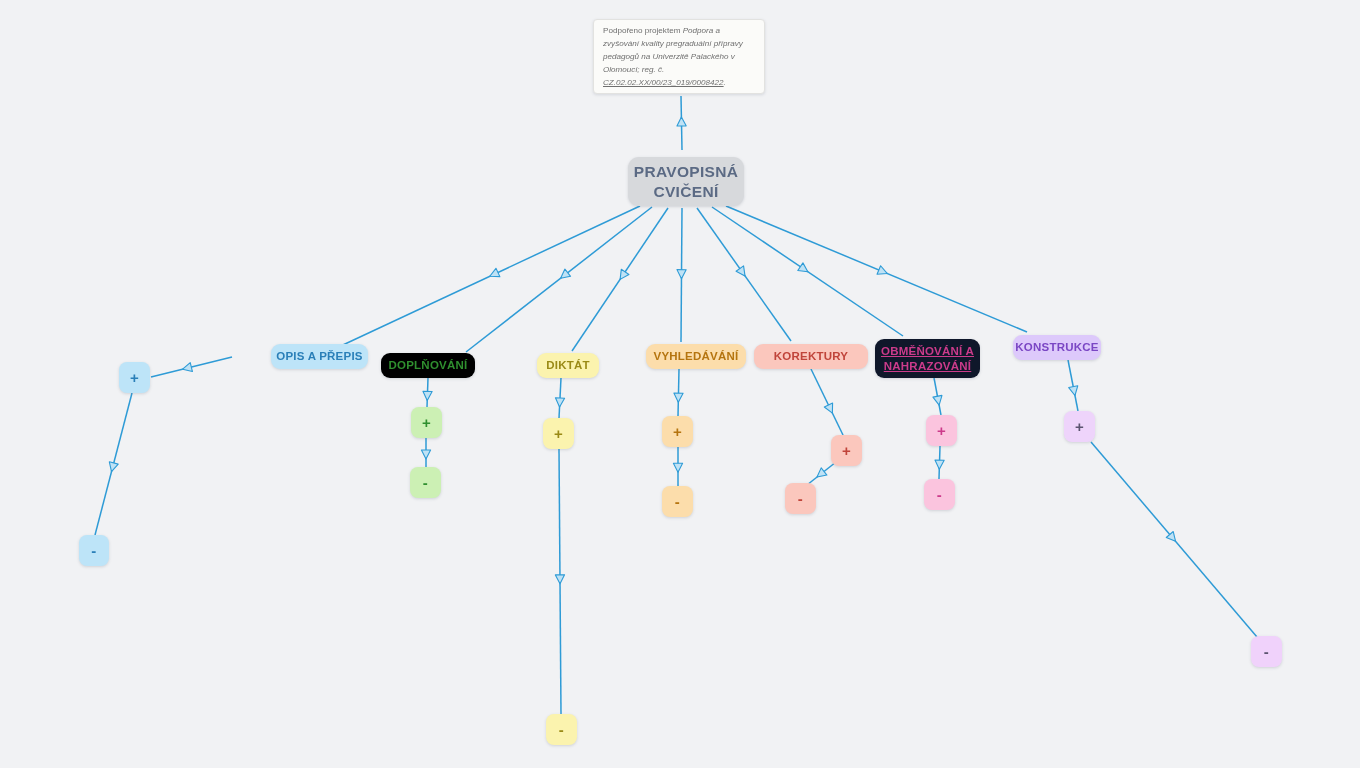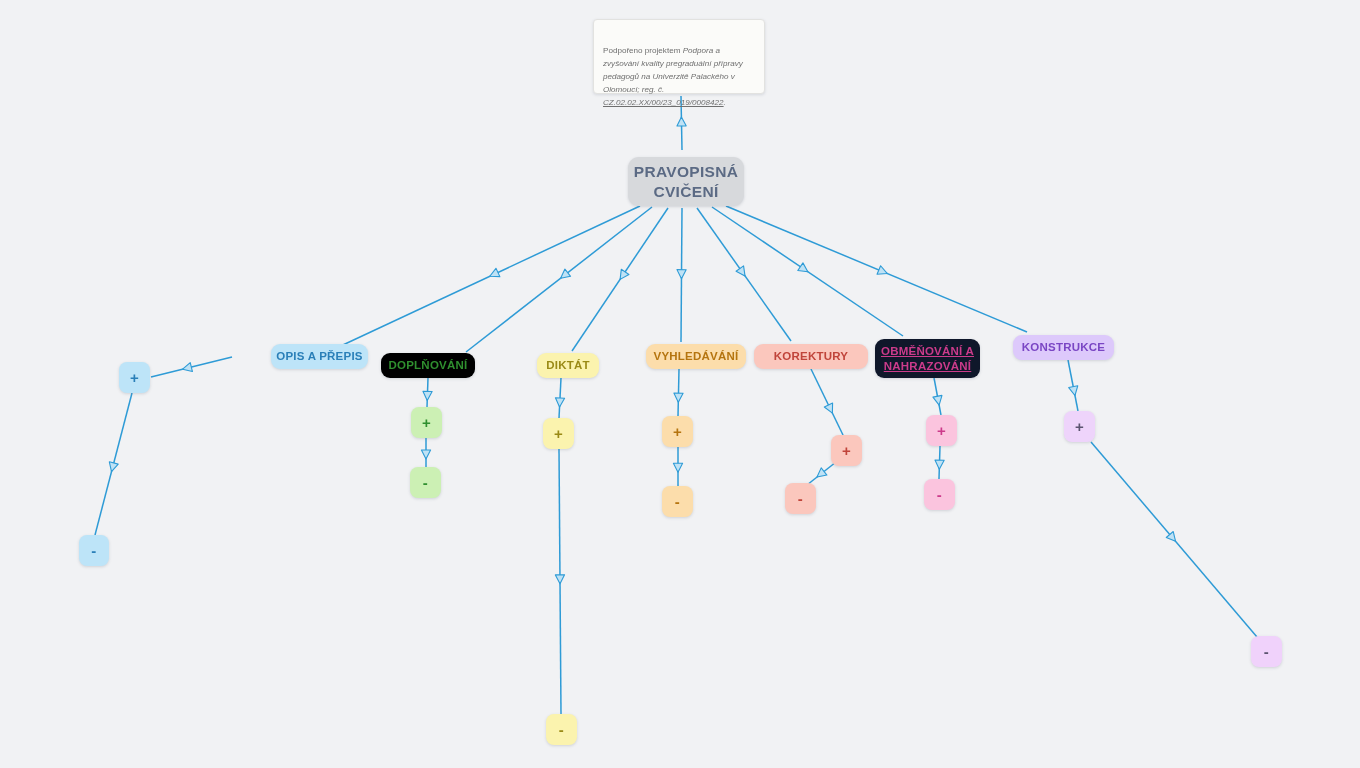--- a/index.html
+++ b/index.html
@@ -58,21 +58,21 @@
     font-weight: bold;
     border-radius: 8px;
   }
   .note {
     position: absolute;
     background: #fbfbf9;
     border: 1px solid #e2e2e0;
     border-radius: 4px;
     box-shadow: 0 1px 3px rgba(90, 100, 120, 0.18);
     box-sizing: border-box;
-    padding: 24px 9px 7px 9px;
+    padding: 4px 9px 7px 9px;
     font-size: 8.1px;
     font-style: italic;
     line-height: 1.62;
     color: #6f6f6f;
     font-family: "Liberation Sans", sans-serif;
   }
   .note b {
     font-style: normal;
     font-weight: normal;
   }
@@ -231,21 +231,21 @@
       </div>
       <div class="node node-branch" style="left: 875px; top: 339px; width: 105px; height: 39px; background: #0f172a; color: rgb(204, 59, 139); text-decoration: underline;">
         <span>OBMĚŇOVÁNÍ A<br>NAHRAZOVÁNÍ</span>
       </div>
       <div class="node node-leaf" style="left: 926px; top: 415px; width: 31px; height: 31px; background: rgb(251, 196, 222); color: rgb(204, 59, 139);">
         <span>+</span>
       </div>
       <div class="node node-leaf" style="left: 924px; top: 479px; width: 31px; height: 31px; background: rgb(251, 196, 222); color: rgb(204, 59, 139);">
         <span>-</span>
       </div>
-      <div class="node node-branch" style="left: 1013px; top: 335px; width: 101px; height: 25px; background: rgb(221, 201, 251); color: rgb(122, 70, 196);">
+      <div class="node node-branch" style="left: 1013px; top: 335px; width: 88px; height: 25px; background: rgb(221, 201, 251); color: rgb(122, 70, 196);">
         <span>KONSTRUKCE</span>
       </div>
       <div class="node node-leaf" style="left: 1064px; top: 411px; width: 31px; height: 31px; background: rgb(238, 212, 251); color: rgb(91, 84, 112);">
         <span>+</span>
       </div>
       <div class="node node-leaf" style="left: 1251px; top: 636px; width: 31px; height: 31px; background: rgb(240, 210, 251); color: rgb(91, 84, 112);">
         <span>-</span>
       </div>
     </div>
 

